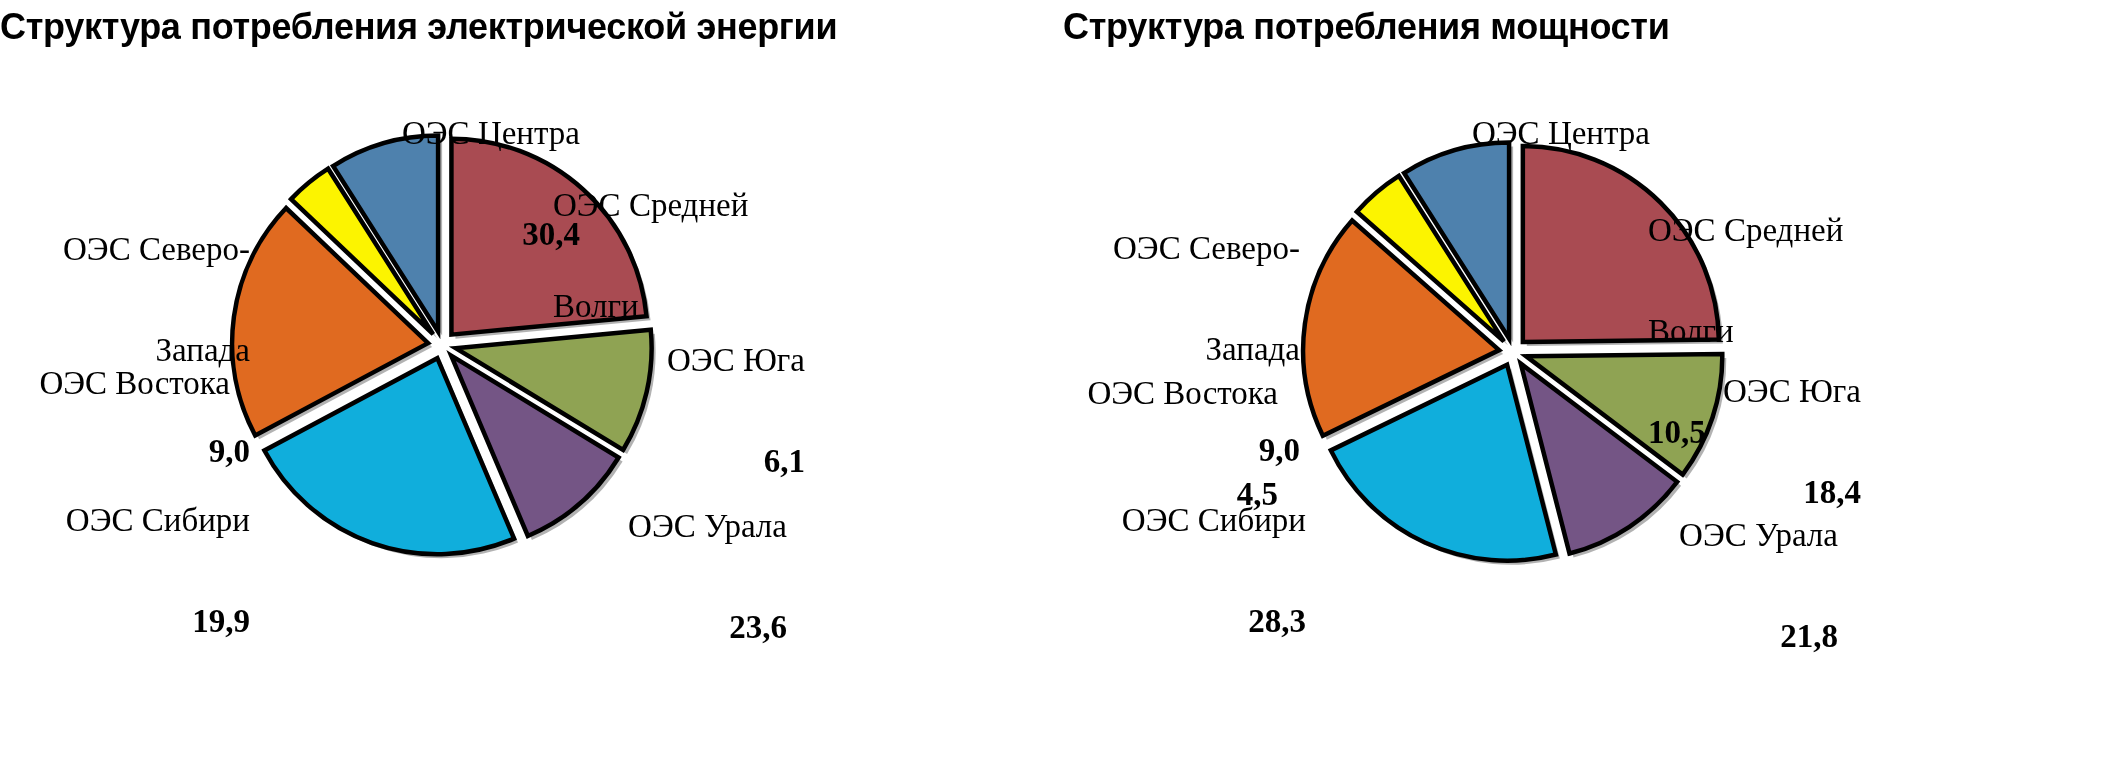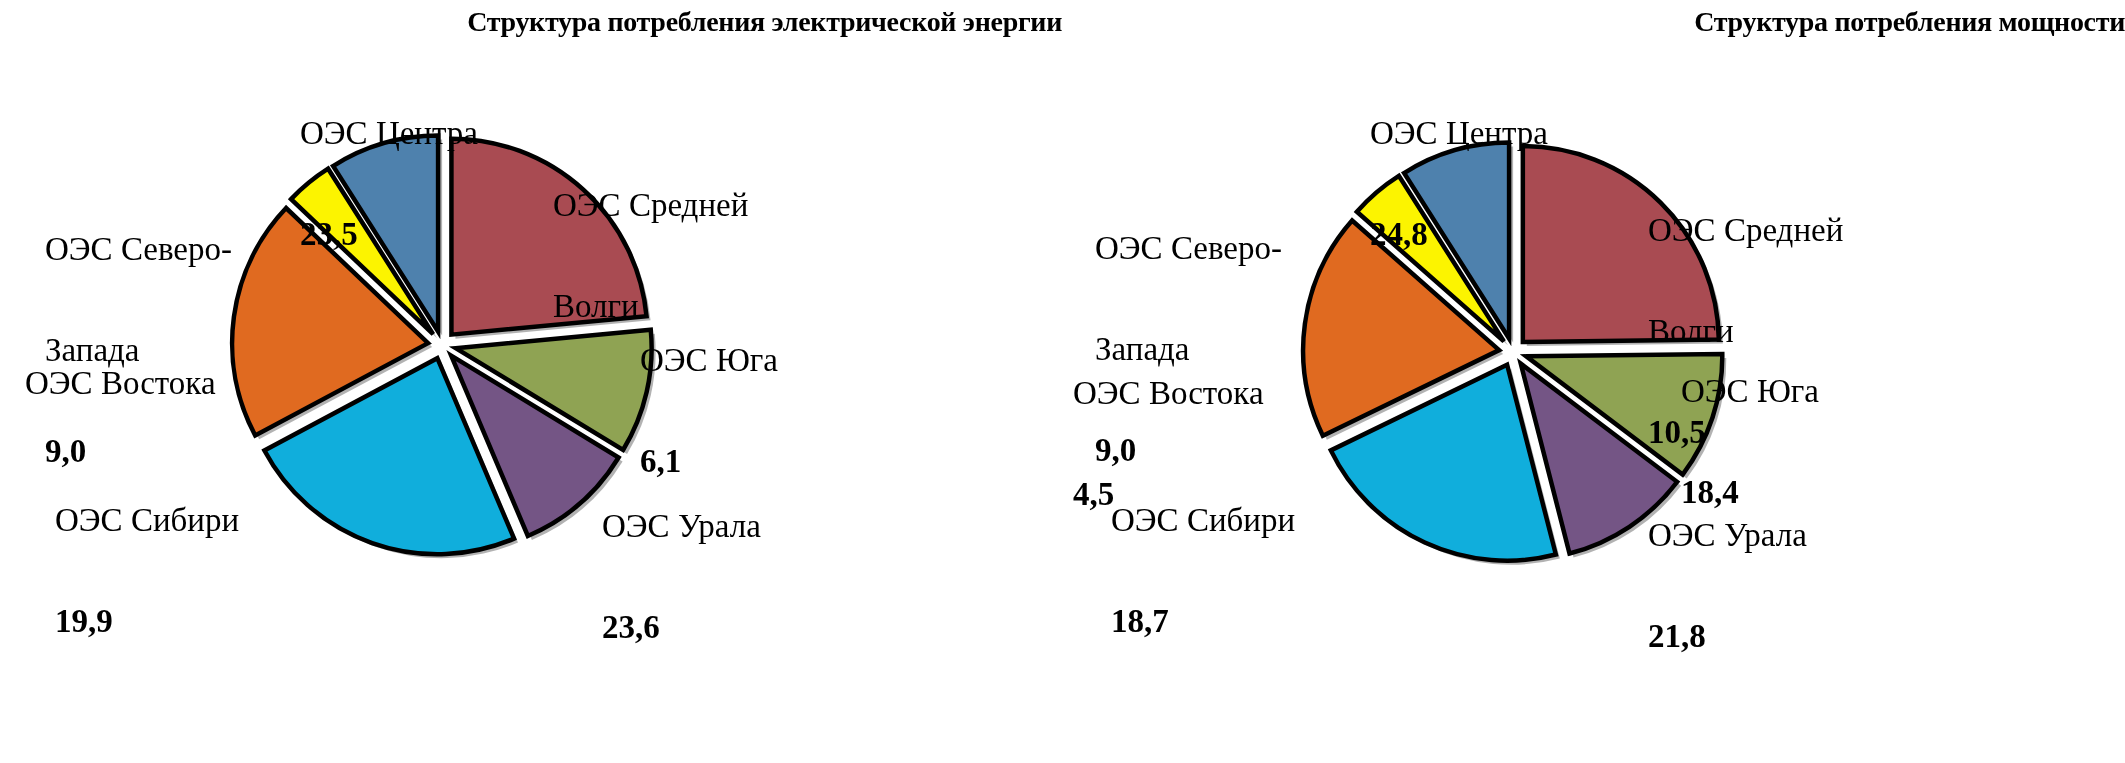--- a/index.html
+++ b/index.html
@@ -2,33 +2,33 @@
 <html><head>
 <meta charset="utf-8">
 <style>
   html,body{margin:0;padding:0;background:#ffffff;}
   body{width:2125px;height:763px;font-family:"Liberation Serif",serif;color:#000;overflow:hidden;}
   #stage{position:relative;width:2125px;height:763px;background:#fff;}
   .panel{position:absolute;top:0;height:763px;width:1062px;}
   #panel-left{left:0;}
   #panel-right{left:1063px;}
   .chart-title{
-    position:absolute;left:0;right:0;top:6px;text-align:right;
-    font-family:Liberation Serif, serif;font-weight:bold;font-size:28px;
+    position:absolute;left:0;right:0;top:6px;text-align:left;
+    font-family:Liberation Sans, sans-serif;font-weight:bold;font-size:36px;
     letter-spacing:-0.3px;white-space:nowrap;
   }
   .pie-wrap{position:absolute;left:0;top:0;width:1062px;height:763px;}
   .pie-wrap svg{display:block;width:1062px;height:763px;}
   .lbl{
     position:absolute;font-family:"Liberation Serif",serif;font-size:33px;
     line-height:1.02;white-space:pre;
   }
   .lbl .nm{display:block;font-weight:normal;}
   .lbl .vl{display:block;font-weight:bold;}
-  .ta-c{text-align:left;}
+  .ta-c{text-align:right;}
   .ta-l{text-align:left;}
 </style>
 </head>
 <body>
 
 <div id="stage">
 
   <div class="panel" id="panel-left">
 
     <div class="chart-title">Структура потребления электрической энергии</div>
@@ -49,21 +49,21 @@
             <path d="M 437.3405263766782 358.2018675025001 L 514.04976507677 538.5673095862106 A 196 196 0 0 1 264.41144599542736 450.45983820690526 Z" fill="#10AEDC" stroke="#000000" stroke-width="4.5" stroke-linejoin="miter"></path>
             <path d="M 428.12754814488727 343.1145081470399 L 255.19846776363642 435.37247885144507 A 196 196 0 0 1 286.09553462822606 208.04820170311962 Z" fill="#E06A20" stroke="#000000" stroke-width="4.5" stroke-linejoin="miter"></path>
             <path d="M 433.10999706799737 334.1848325085099 L 291.07798355133616 199.11852606458962 A 196 196 0 0 1 328.08794525211397 168.69655911011498 Z" fill="#FCF400" stroke="#000000" stroke-width="4.5" stroke-linejoin="miter"></path>
             <path d="M 438.0941245154508 331.5558884005228 L 333.07207269956734 166.0676150021279 A 196 196 0 0 1 438.09412451545074 135.5558884005228 Z" fill="#4E81AD" stroke="#000000" stroke-width="4.5" stroke-linejoin="miter"></path>
           </g>
       </svg>
     </div>
 
     <div class="lbl ta-c" style="left:300px;top:50px;width:280px;">
       <span class="nm">ОЭС Центра</span>
-      <span class="vl">23,5</span>
+      <span class="vl">30,4</span>
     </div>
 
     <div class="lbl ta-l" style="left:553px;top:122px;width:230px;">
       <span class="nm">ОЭС Средней</span>
       <span class="nm">Волги</span>
     </div>
 
     <div class="lbl ta-c" style="left:640px;top:277px;width:165px;">
       <span class="nm">ОЭС Юга</span>
       <span class="vl">6,1</span>
@@ -110,42 +110,41 @@
             <path d="M 444.1187998022347 364.70478194357565 L 492.86201768654627 554.5470815247874 A 196 196 0 0 1 267.835370495226 450.3794722071586 Z" fill="#10AEDC" stroke="#000000" stroke-width="4.5" stroke-linejoin="miter"></path>
             <path d="M 436.12754814488727 350.1145081470399 L 259.84411883787857 435.7891984106228 A 196 196 0 0 1 289.10577849731715 220.49738254360415 Z" fill="#E06A20" stroke="#000000" stroke-width="4.5" stroke-linejoin="miter"></path>
             <path d="M 440.9077273233774 341.3543164815996 L 293.8859576758073 211.73719087816386 A 196 196 0 0 1 335.88567550749394 175.8660430832047 Z" fill="#FCF400" stroke="#000000" stroke-width="4.5" stroke-linejoin="miter"></path>
             <path d="M 446.0941245154508 338.5558884005228 L 341.07207269956734 173.0676150021279 A 196 196 0 0 1 446.0941245154506 142.5558884005228 Z" fill="#4E81AD" stroke="#000000" stroke-width="4.5" stroke-linejoin="miter"></path>
           </g>
       </svg>
     </div>
 
     <div class="lbl ta-c" style="left:307px;top:50px;width:280px;">
       <span class="nm">ОЭС Центра</span>
-      <span class="vl">24,8</span>
     </div>
 
     <div class="lbl ta-l" style="left:585px;top:147px;width:240px;">
       <span class="nm">ОЭС Средней</span>
       <span class="nm">Волги</span>
       <span class="vl">10,5</span>
     </div>
 
     <div class="lbl ta-c" style="left:618px;top:308px;width:180px;">
       <span class="nm">ОЭС Юга</span>
       <span class="vl">18,4</span>
     </div>
 
     <div class="lbl ta-c" style="left:585px;top:452px;width:190px;">
       <span class="nm">ОЭС Урала</span>
       <span class="vl">21,8</span>
     </div>
 
     <div class="lbl ta-c" style="left:48px;top:437px;width:195px;">
       <span class="nm">ОЭС Сибири</span>
-      <span class="vl">18,7</span>
+      <span class="vl">28,3</span>
     </div>
 
     <div class="lbl ta-c" style="left:10px;top:310px;width:205px;">
       <span class="nm">ОЭС Востока</span>
       <span class="vl">4,5</span>
     </div>
 
     <div class="lbl ta-c" style="left:32px;top:165px;width:205px;">
       <span class="nm">ОЭС Северо-</span>
       <span class="nm">Запада</span>

